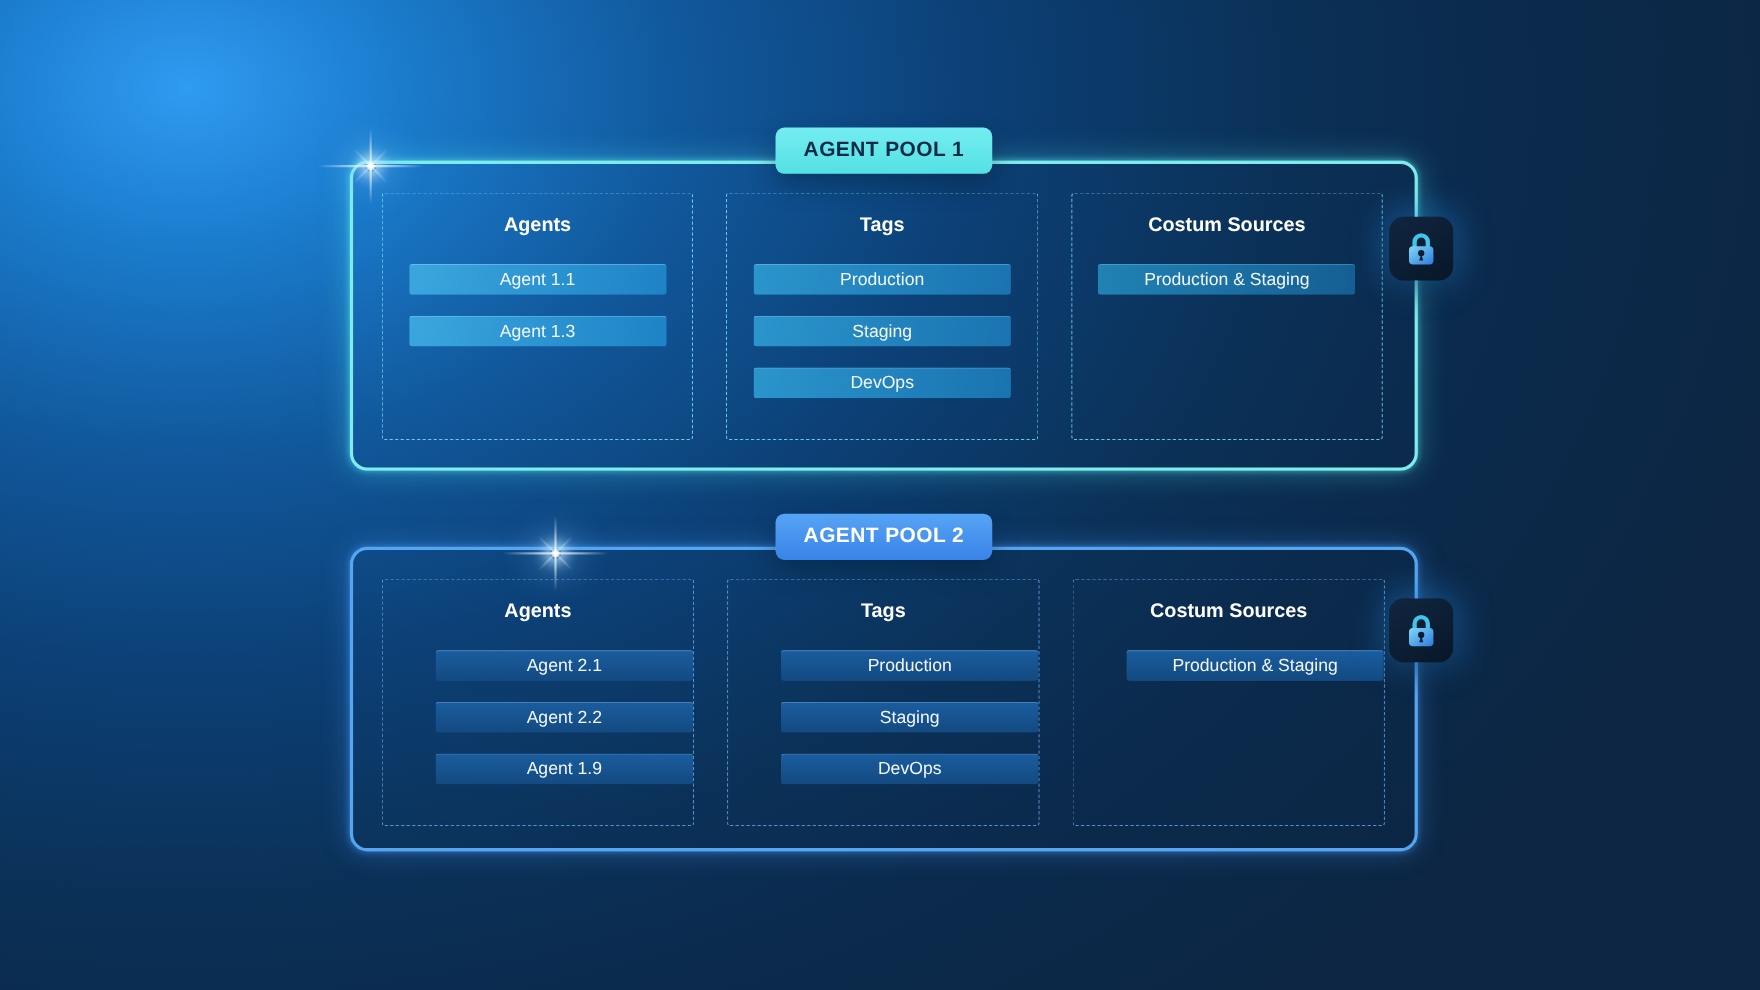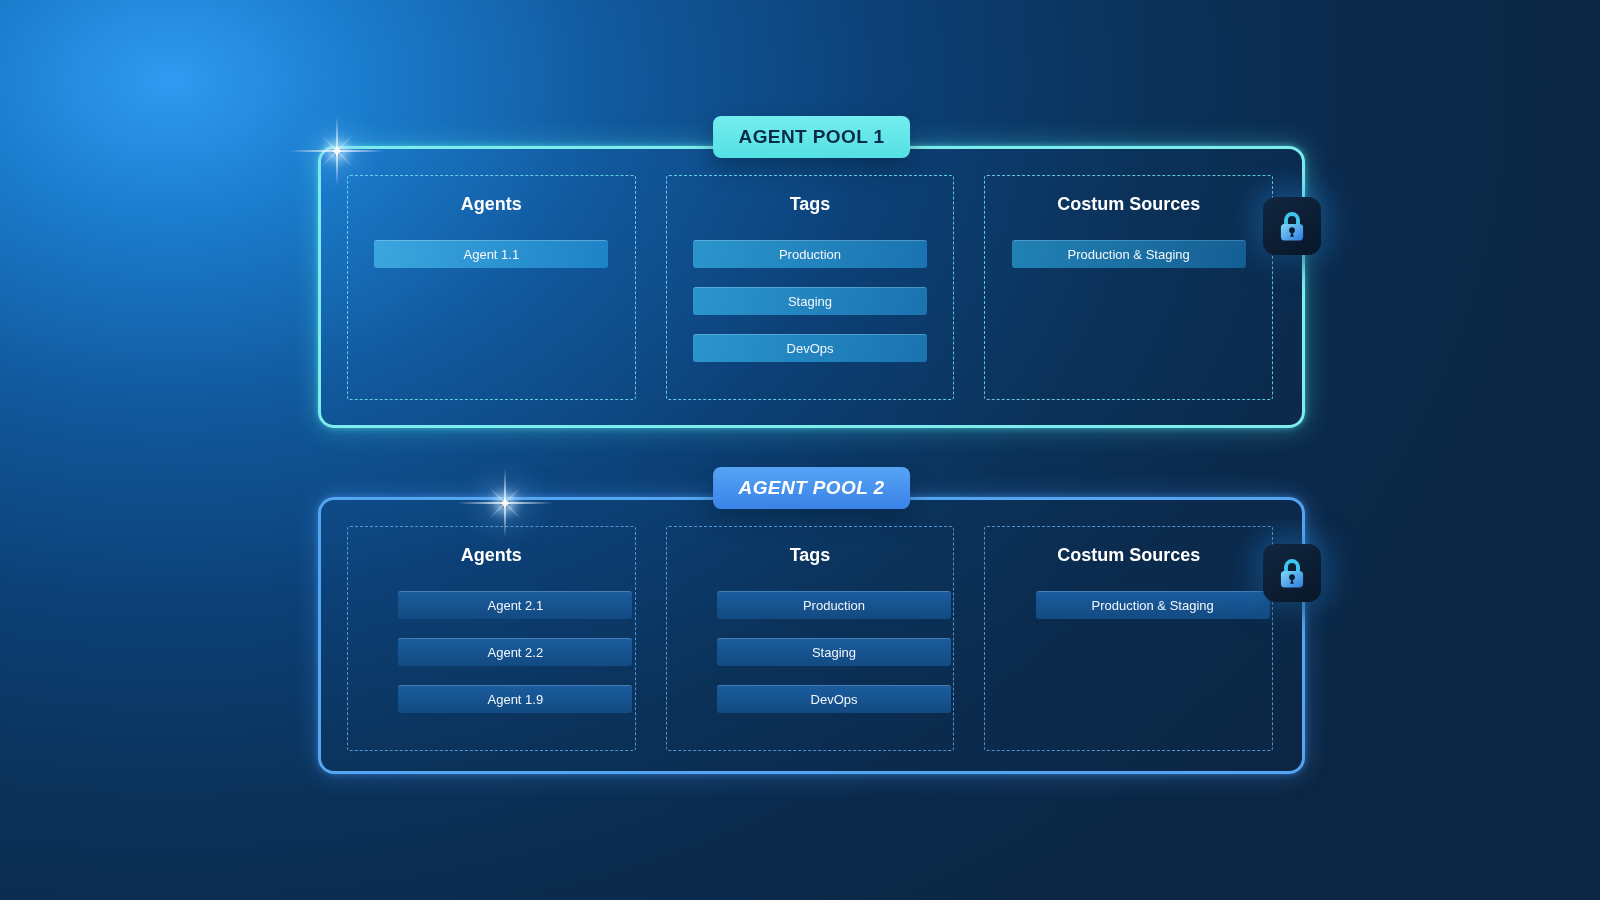--- a/index.html
+++ b/index.html
@@ -9,53 +9,53 @@
   }
   .stage {
     position:relative; width:1600px; height:900px;
     background:
       radial-gradient(1500px 1100px at 170px 80px,
         #2f9bf1 0%, #1b7ccd 13%, #11589c 30%, #0c4076 48%,
         #0b3158 66%, #0b2a4c 80%, #0c2643 100%);
   }
 
   
-  .pool { position:absolute; left:318px; width:965px; border-radius:16px;padding-left:16px; }
+  .pool { position:absolute; left:318px; width:965px; border-radius:16px; }
   .pool-1 {
     top:146px; height:276px;
     border:3.5px solid #7decec;
     box-shadow:0 0 26px rgba(84,230,235,.38), 0 0 6px rgba(84,230,235,.55);
   }
   .pool-2 {
     top:497px; height:271px;
     border:3.5px solid #55a6f2;
     box-shadow:0 0 24px rgba(70,150,240,.38), 0 0 6px rgba(70,150,240,.5);
   }
 
   .badge {
     position:absolute; top:-33px; left:50%; transform:translateX(-50%);
     height:42px; padding:0 26px; display:flex; align-items:center;
     border-radius:8px; font-weight:bold; font-size:19px; letter-spacing:.4px;
     white-space:nowrap; box-shadow:0 10px 22px rgba(3,25,45,.38);
   }
   .pool-1 .badge { background:linear-gradient(180deg,#74edef,#54e0e4); color:#0a2b47; }
-  .pool-2 .badge { background:linear-gradient(180deg,#56a4f5,#3a83e8); color:#ffffff;font-style:italic; }
+  .pool-2 .badge { background:linear-gradient(180deg,#56a4f5,#3a83e8); color:#ffffff; }
 
   
   .sections { position:absolute; left:26px; right:29px; top:26px; height:225px; display:flex; gap:30px; }
   .section { flex:1; border-radius:3px; }
   .pool-1 .section { border:1.5px dashed rgba(115,226,240,.85); }
   .pool-2 .section { border:1.5px dashed rgba(95,165,230,.85); }
 
   .section-title { margin-top:18px; text-align:center; font-size:18px; font-weight:bold; color:#ffffff; }
   .items { margin-top:25px; display:flex; flex-direction:column; align-items:center; gap:19px; }
   .item {
     width:234px; height:28px; box-sizing:border-box;
     display:flex; align-items:center; justify-content:center;
-    font-size:13px; color:#f2f7fb; border-radius:3px;
+    font-size:16px; color:#f2f7fb; border-radius:3px;
   }
   
   .pool-1 .col-0 .item { background:linear-gradient(100deg,#3ba6de,#1e83c6); border-top:1px solid rgba(185,230,255,.35); }
   .pool-1 .col-1 .item { background:linear-gradient(100deg,#2b95cc,#1a73b0); border-top:1px solid rgba(185,230,255,.3); }
   .pool-1 .col-2 .item { background:linear-gradient(100deg,#2182b4,#155e93); border-top:1px solid rgba(185,230,255,.25); }
   
   .pool-2 .item { background:linear-gradient(180deg,#1a5c9e,#134a81); border-top:1px solid rgba(130,190,240,.45);margin-left:48px; }
 
   
   .lock-tile {
@@ -101,20 +101,21 @@
 
   <div class="pool pool-1">
     <div class="badge">AGENT POOL 1</div>
 
     <div class="sections">
 
       <div class="section col-0">
         <div class="section-title">Agents</div>
         <div class="items">
           <div class="item">Agent 1.1</div>
+          <div class="item">Agent 1.3</div>
         </div>
       </div>
 
       <div class="section col-1">
         <div class="section-title">Tags</div>
         <div class="items">
           <div class="item">Production</div>
           <div class="item">Staging</div>
           <div class="item">DevOps</div>
         </div>

